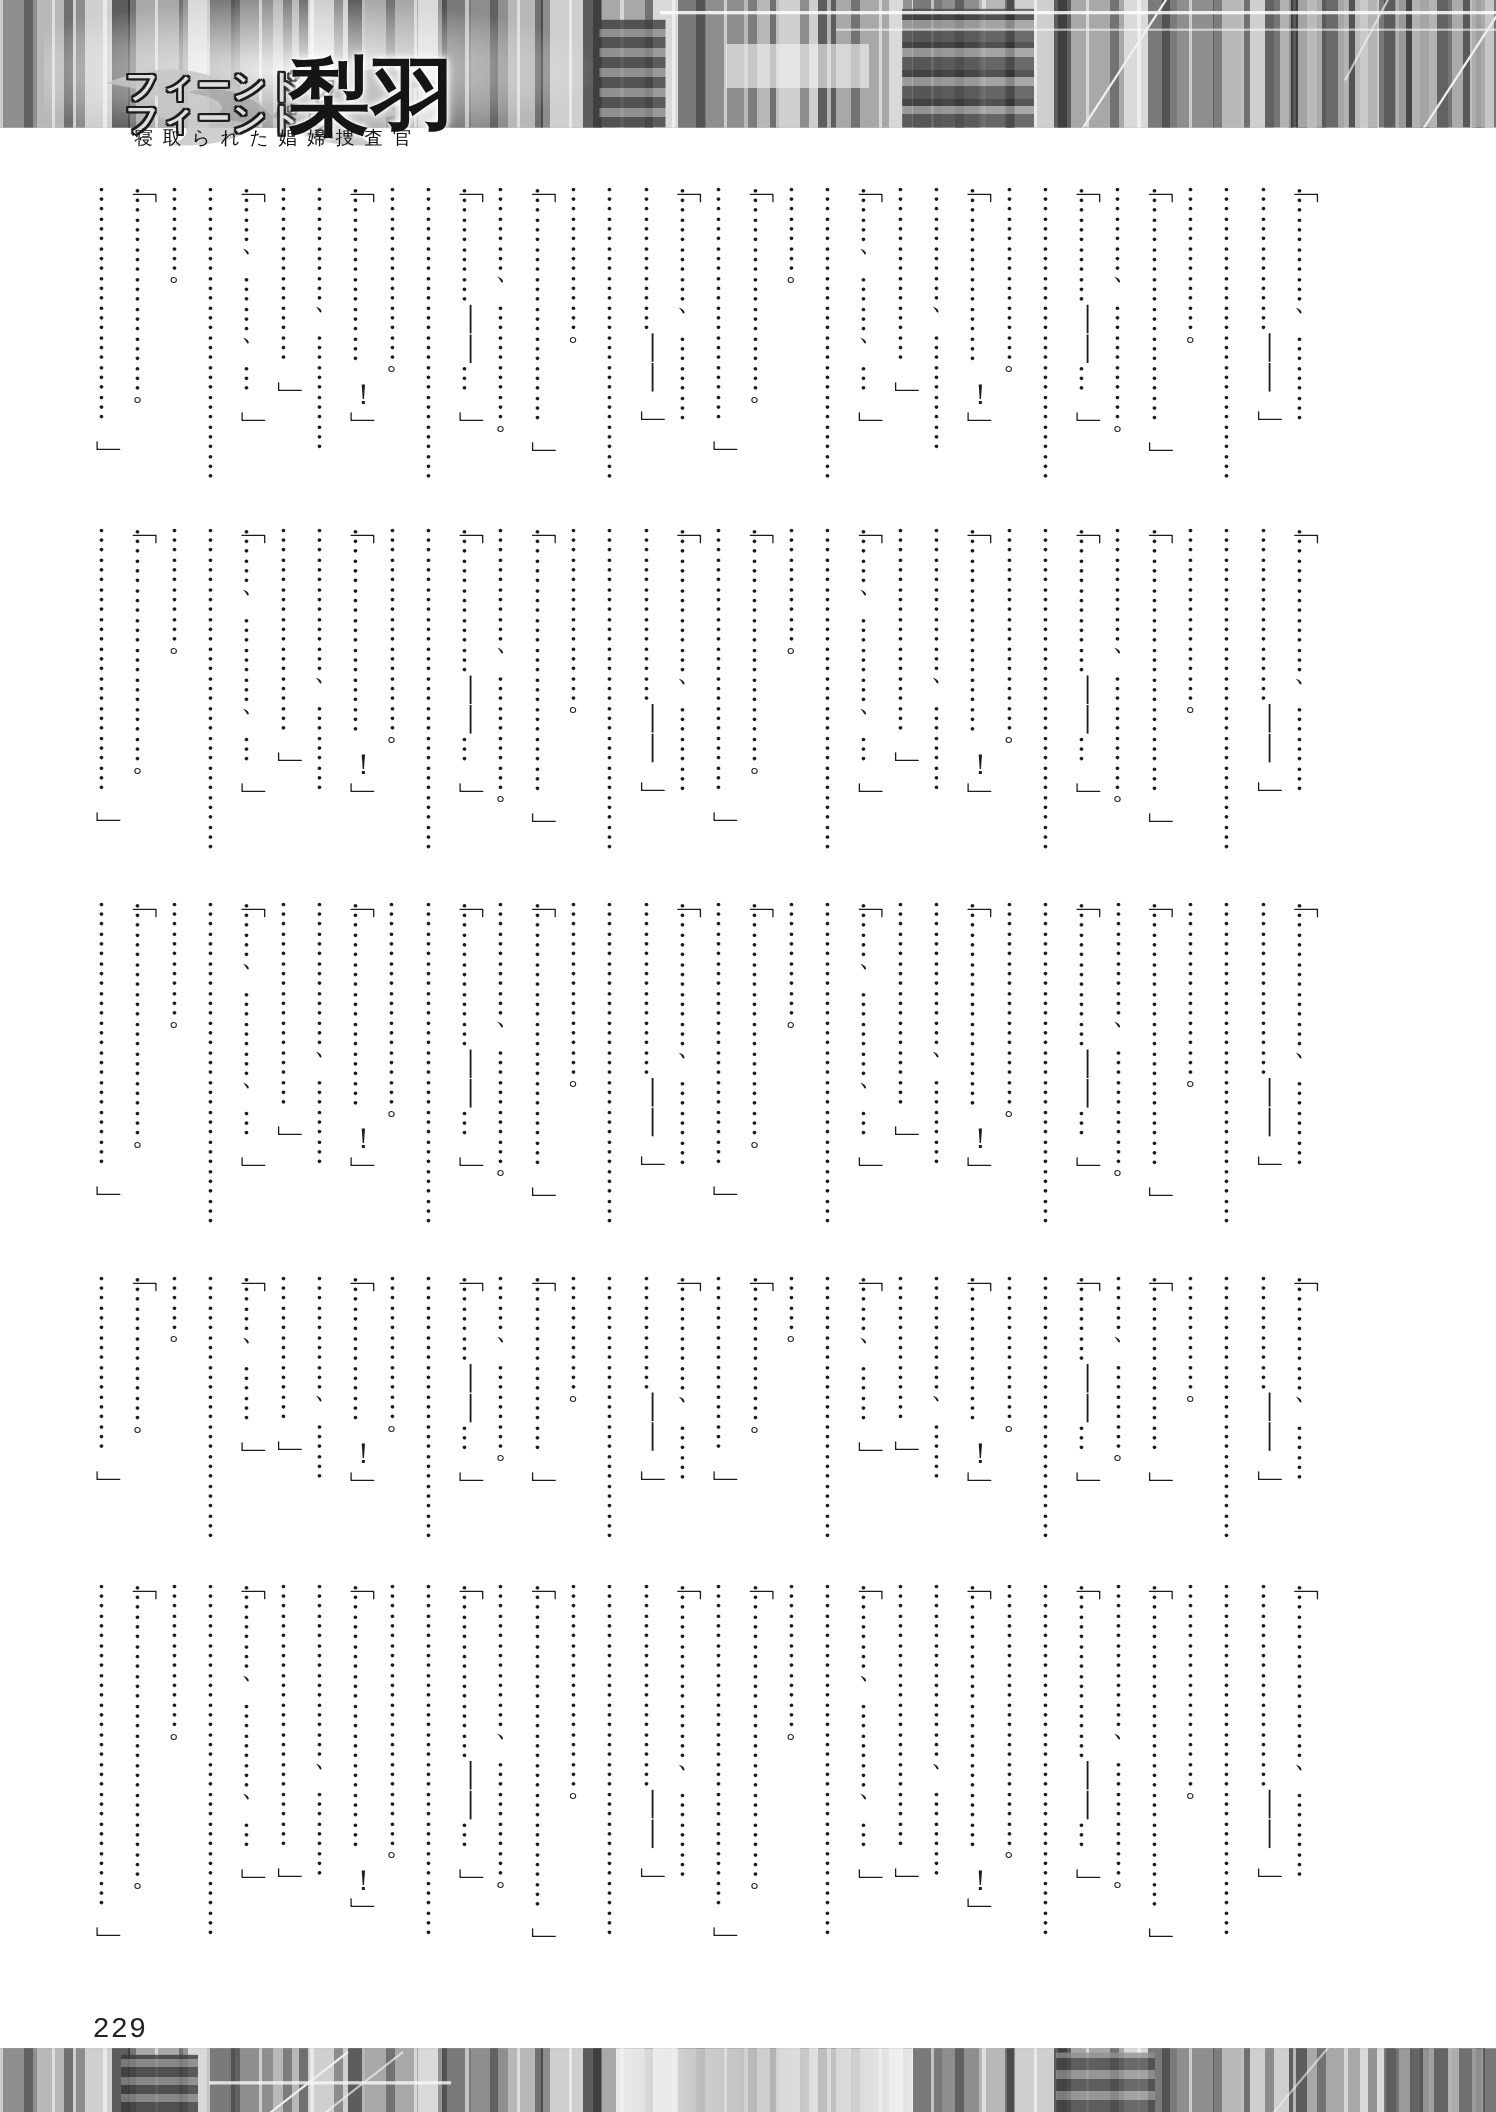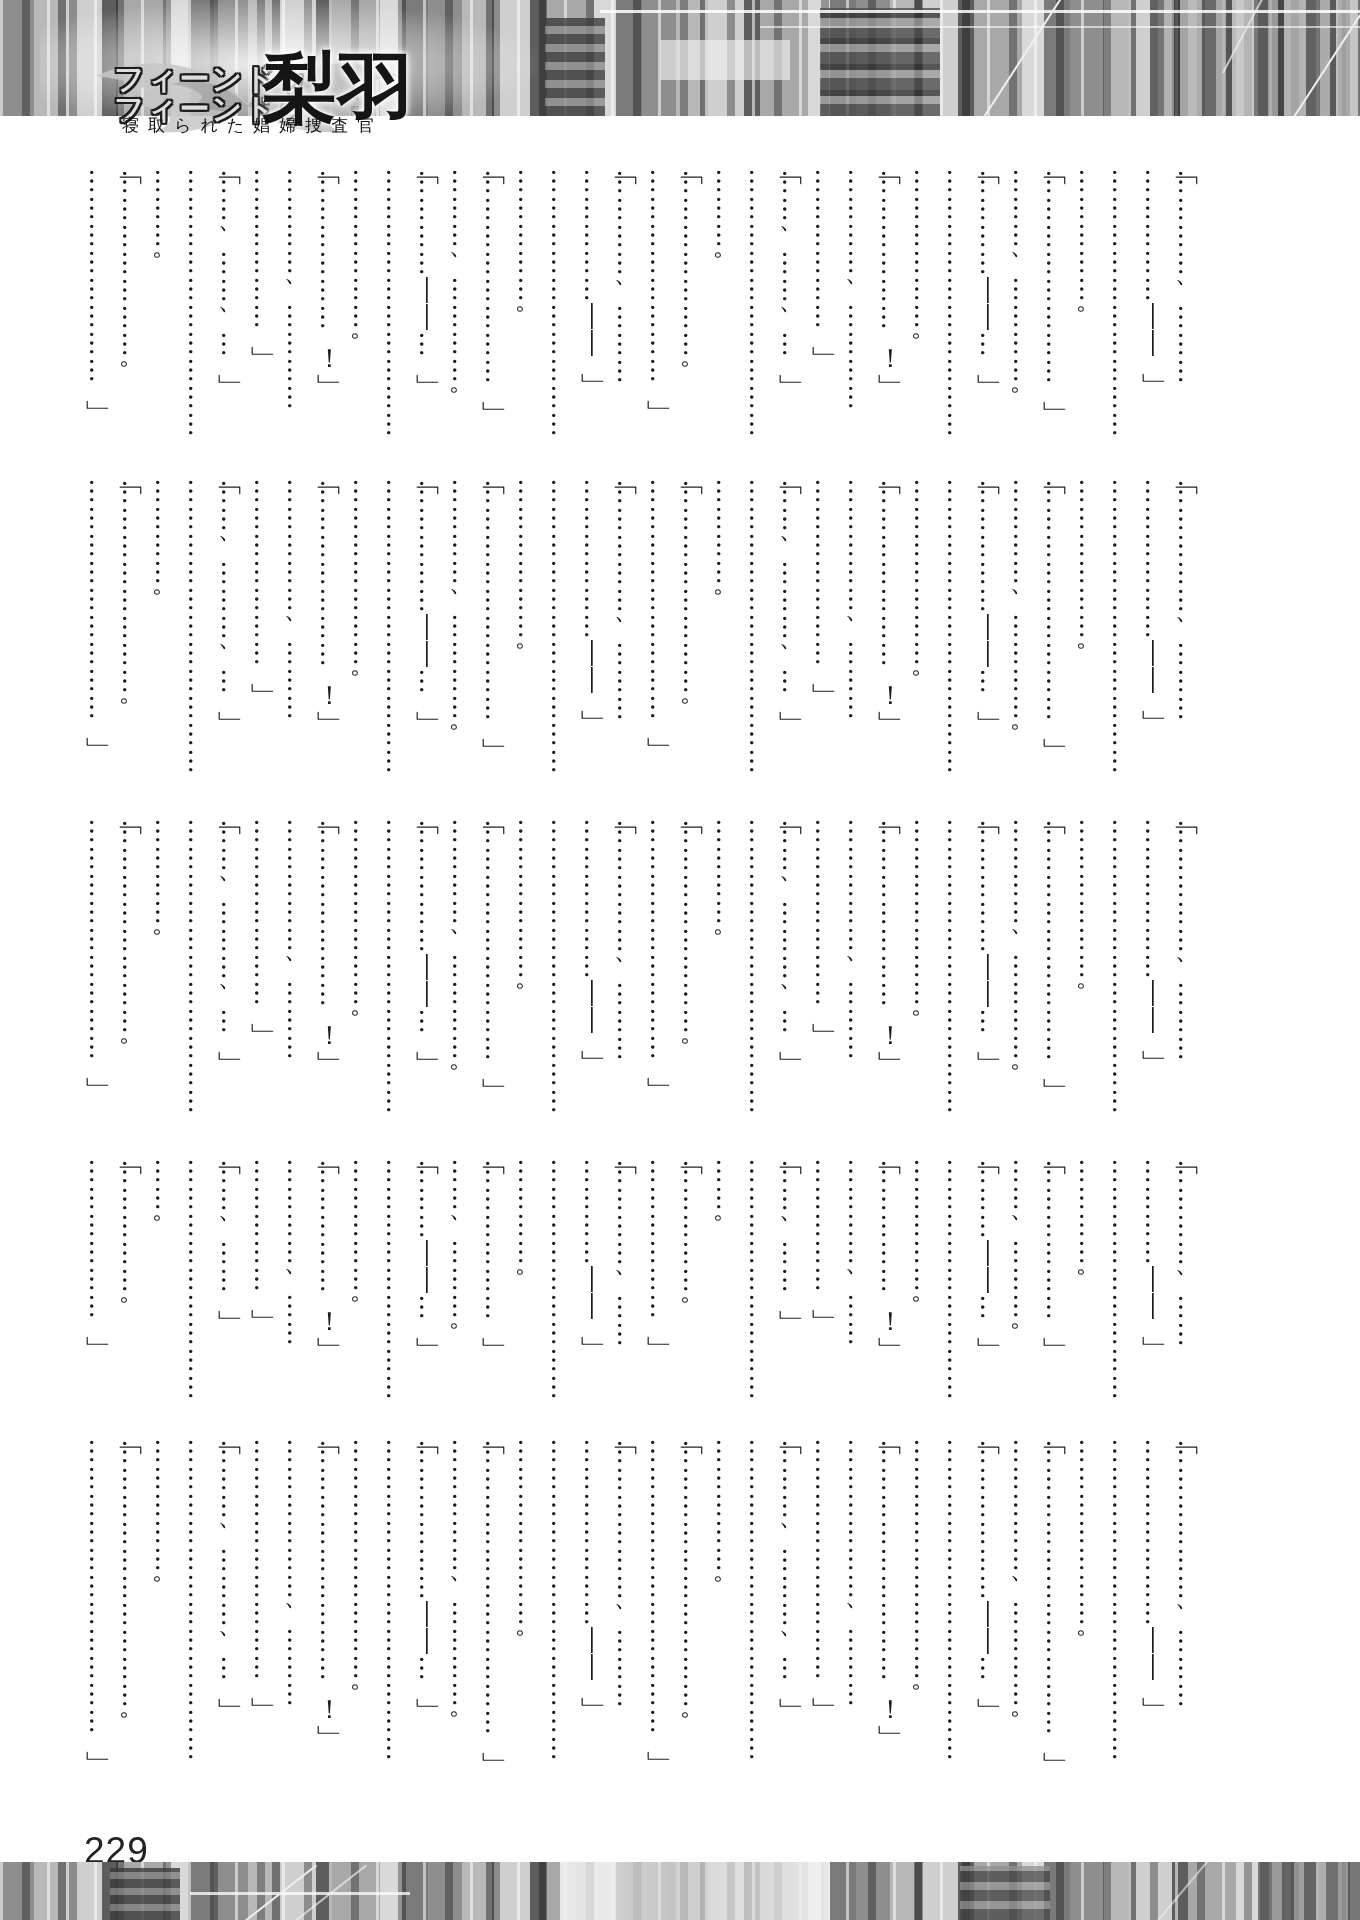--- a/index.html
+++ b/index.html
@@ -33,22 +33,22 @@
   .textrow{position:absolute;left:82px;width:1122px;display:flex;flex-direction:row-reverse;
     justify-content:flex-start;align-items:flex-start;overflow:hidden;}
   .vcol{writing-mode:vertical-rl;width:33px;height:100%;font-size:26px;line-height:33px;
     letter-spacing:1px;color:#1c1c1c;overflow:hidden;}
   .row-1{top:168px;height:296px;}
   .row-2{top:478px;height:324px;}
   .row-3{top:818px;height:330px;}
   .row-4{top:1158px;height:272px;}
   .row-5{top:1438px;height:354px;}
 
-  .pagenum{position:absolute;left:84px;top:1830px;font-family:Liberation Sans, sans-serif;
-    font-size:37px;color:#222;letter-spacing:1px;text-align:center;}
+  .pagenum{position:absolute;left:84px;top:1830px;font-family:Liberation Mono, monospace;
+    font-size:26px;color:#222;letter-spacing:1px;text-align:center;}
 </style>
 </head>
 <body>
 
 <div class="page">
 
   <div class="band band-top">
     <div class="blk" style="left:40px;top:0;width:500px;height:116px;background:radial-gradient(ellipse at 45% 55%, rgba(255,255,255,.85), rgba(255,255,255,0) 72%);"></div>
     <div class="blk" style="left:545px;top:18px;width:60px;height:98px;background:repeating-linear-gradient(0deg,#3c3c3c 0 10px,#8a8a8a 10px 18px);opacity:.8;"></div>
     <div class="blk" style="left:820px;top:8px;width:120px;height:108px;background:repeating-linear-gradient(0deg,#4a4a4a 0 12px,#9c9c9c 12px 20px,#2e2e2e 20px 26px);opacity:.75;"></div>

